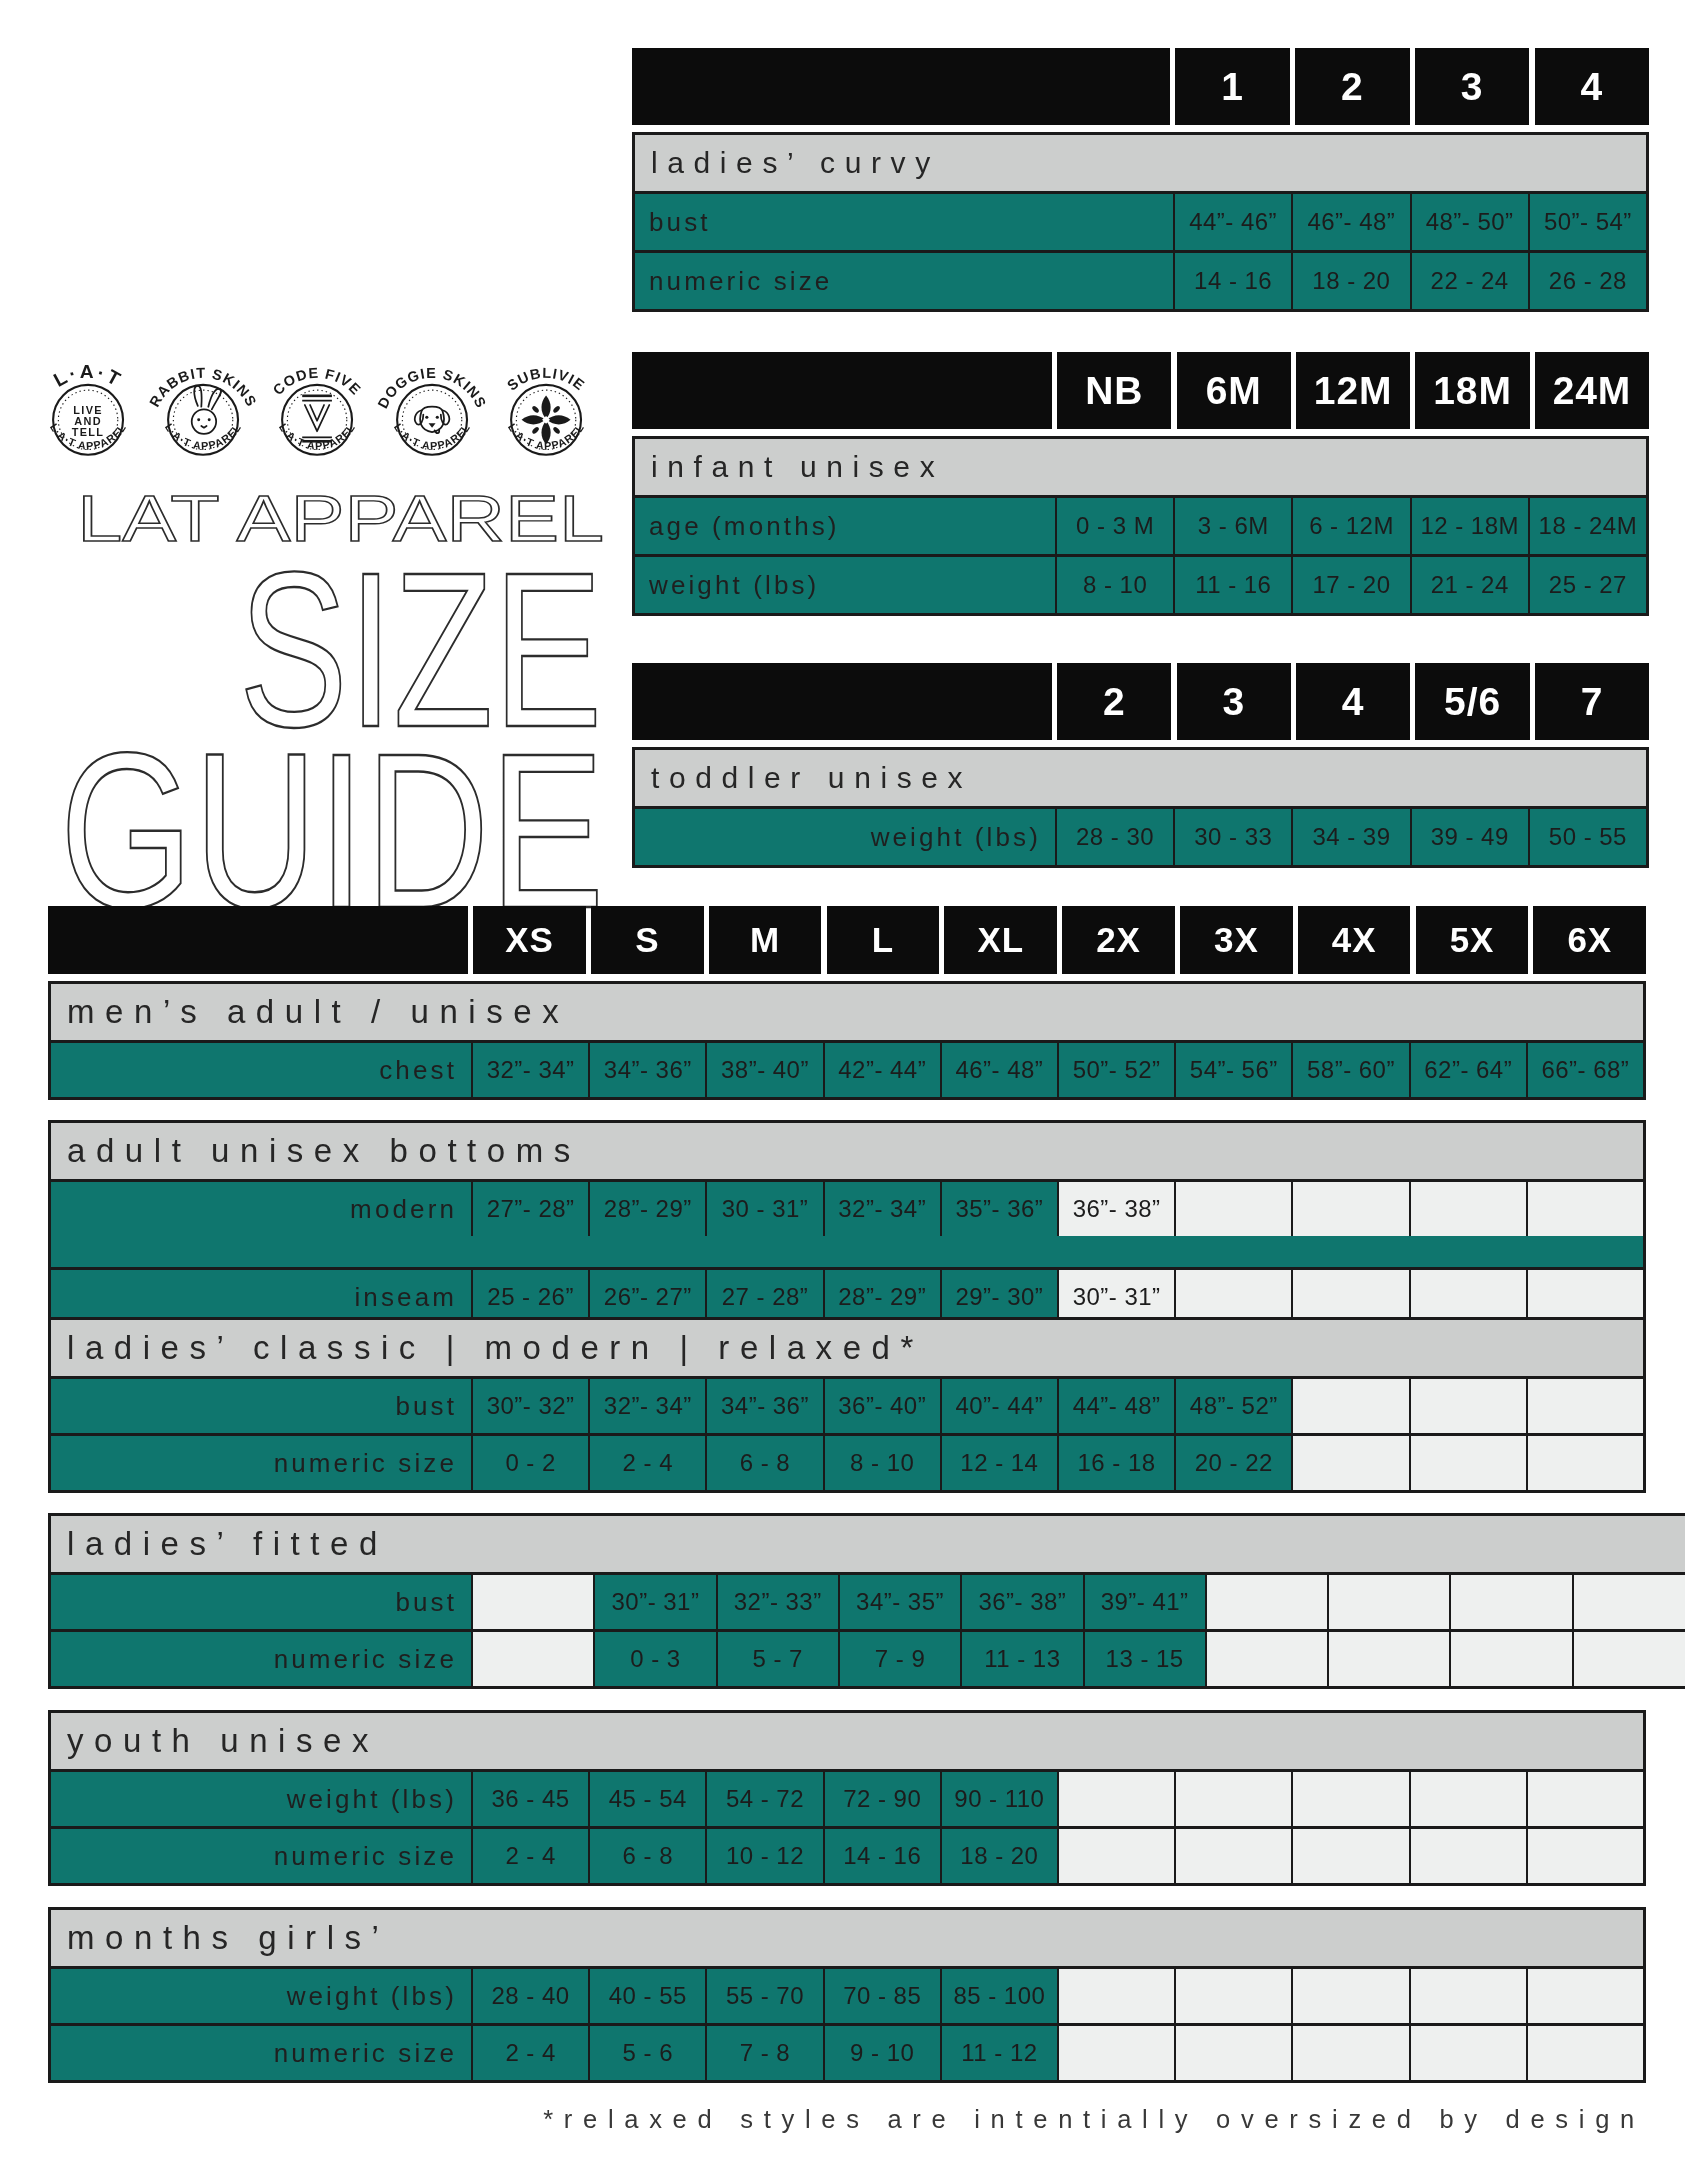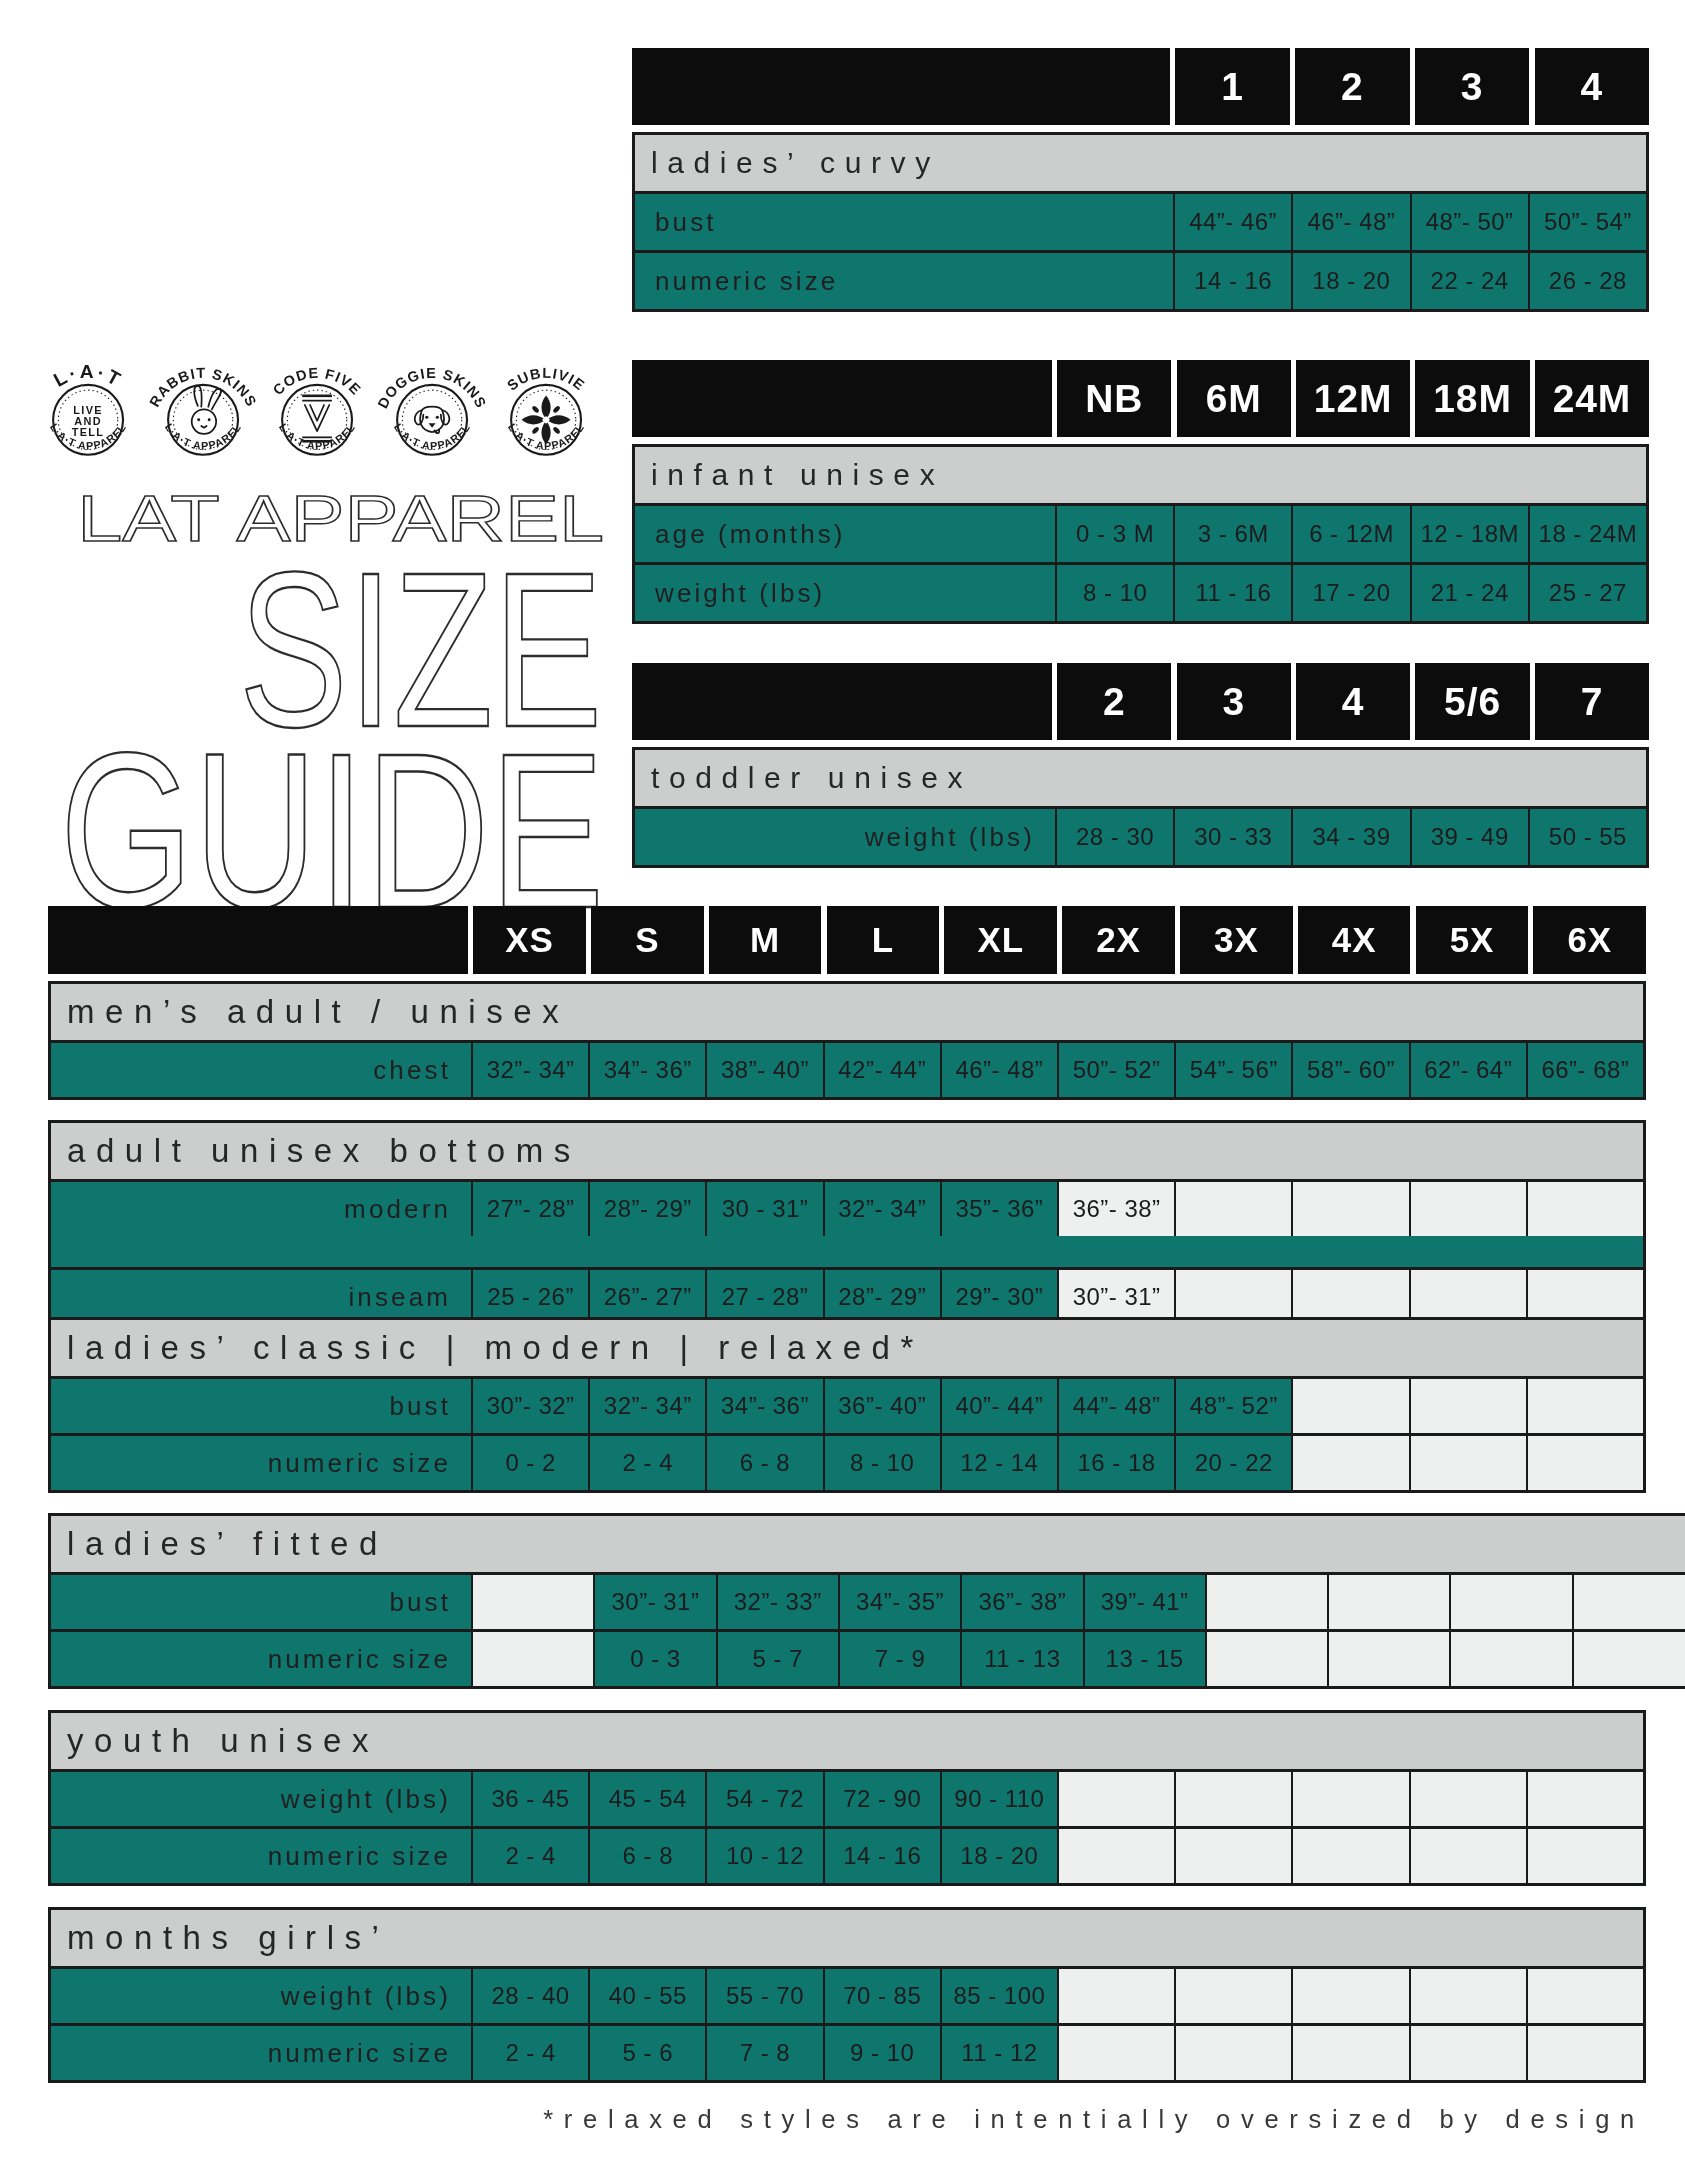--- a/index.html
+++ b/index.html
@@ -15,27 +15,27 @@
        font-weight:bold;font-size:var(--hdr-fs);letter-spacing:0.9px;}
   .st-body{border:3.5px solid #1a1a1a;background:#0f766e;}
   .st-banner{background:#cccecd;border-bottom:3.5px solid #1a1a1a;height:var(--banner-h);
        display:flex;align-items:center;padding-left:16px;
        font-size:var(--banner-fs);letter-spacing:.32em;color:#262626;}
   .st-row{display:grid;}
   .st-row + .st-row{border-top:3.5px solid #1a1a1a;}
   .st-row > div{height:var(--row-h);display:flex;align-items:center;justify-content:center;
        font-size:24px;letter-spacing:.02em;color:#1c1c1c;border-left:2.6px solid #1a1a1a;}
   .st-row .label-cell{border-left:none;font-size:26px;letter-spacing:.12em;color:#1f1f1f;
-       justify-content:flex-end;padding:0 20px;}
+       justify-content:flex-end;padding:0 14px;}
   .label-left .st-row .label-cell{justify-content:flex-start;}
   .st-row .muted{background:#eef0ef;}
 
   
   #t-ladies-curvy  {left:632px;top:48px;  width:1017px;--label-w:538px;--hdr-h:77px;--hdr-fs:39px;--banner-h:56px;--banner-fs:30px;--row-h:56px;}
-  #t-infant-unisex {left:632px;top:360px; width:1017px;--label-w:420px;--hdr-h:77px;--hdr-fs:39px;--banner-h:56px;--banner-fs:30px;--row-h:56px;}
+  #t-infant-unisex {left:632px;top:352px; width:1017px;--label-w:420px;--hdr-h:77px;--hdr-fs:39px;--banner-h:56px;--banner-fs:30px;--row-h:56px;}
   #t-toddler-unisex{left:632px;top:663px; width:1017px;--label-w:420px;--hdr-h:77px;--hdr-fs:39px;--banner-h:56px;--banner-fs:30px;--row-h:56px;}
   #t-mens-adult-unisex   {left:48px;top:906px;width:1598px;--label-w:420px;--hdr-h:68px;--hdr-fs:35px;--banner-h:56px;--banner-fs:33px;--row-h:54px;}
   #t-adult-unisex-bottoms{left:48px;top:1120px;width:1598px;--label-w:420px;--banner-h:56px;--banner-fs:33px;--row-h:54px;}
   #t-ladies-classic      {left:48px;top:1317px;width:1598px;--label-w:420px;--banner-h:56px;--banner-fs:33px;--row-h:54px;}
   #t-ladies-fitted       {left:48px;top:1513px;width:1649px;--label-w:420px;--banner-h:56px;--banner-fs:33px;--row-h:54px;}
   #t-youth-unisex        {left:48px;top:1710px;width:1598px;--label-w:420px;--banner-h:56px;--banner-fs:33px;--row-h:54px;}
   #t-youth-girls         {left:48px;top:1907px;width:1598px;--label-w:420px;--banner-h:56px;--banner-fs:33px;--row-h:54px;}
 
   
   .logos{position:absolute;left:33px;top:339px;width:575px;display:flex;gap:3.5px;}

